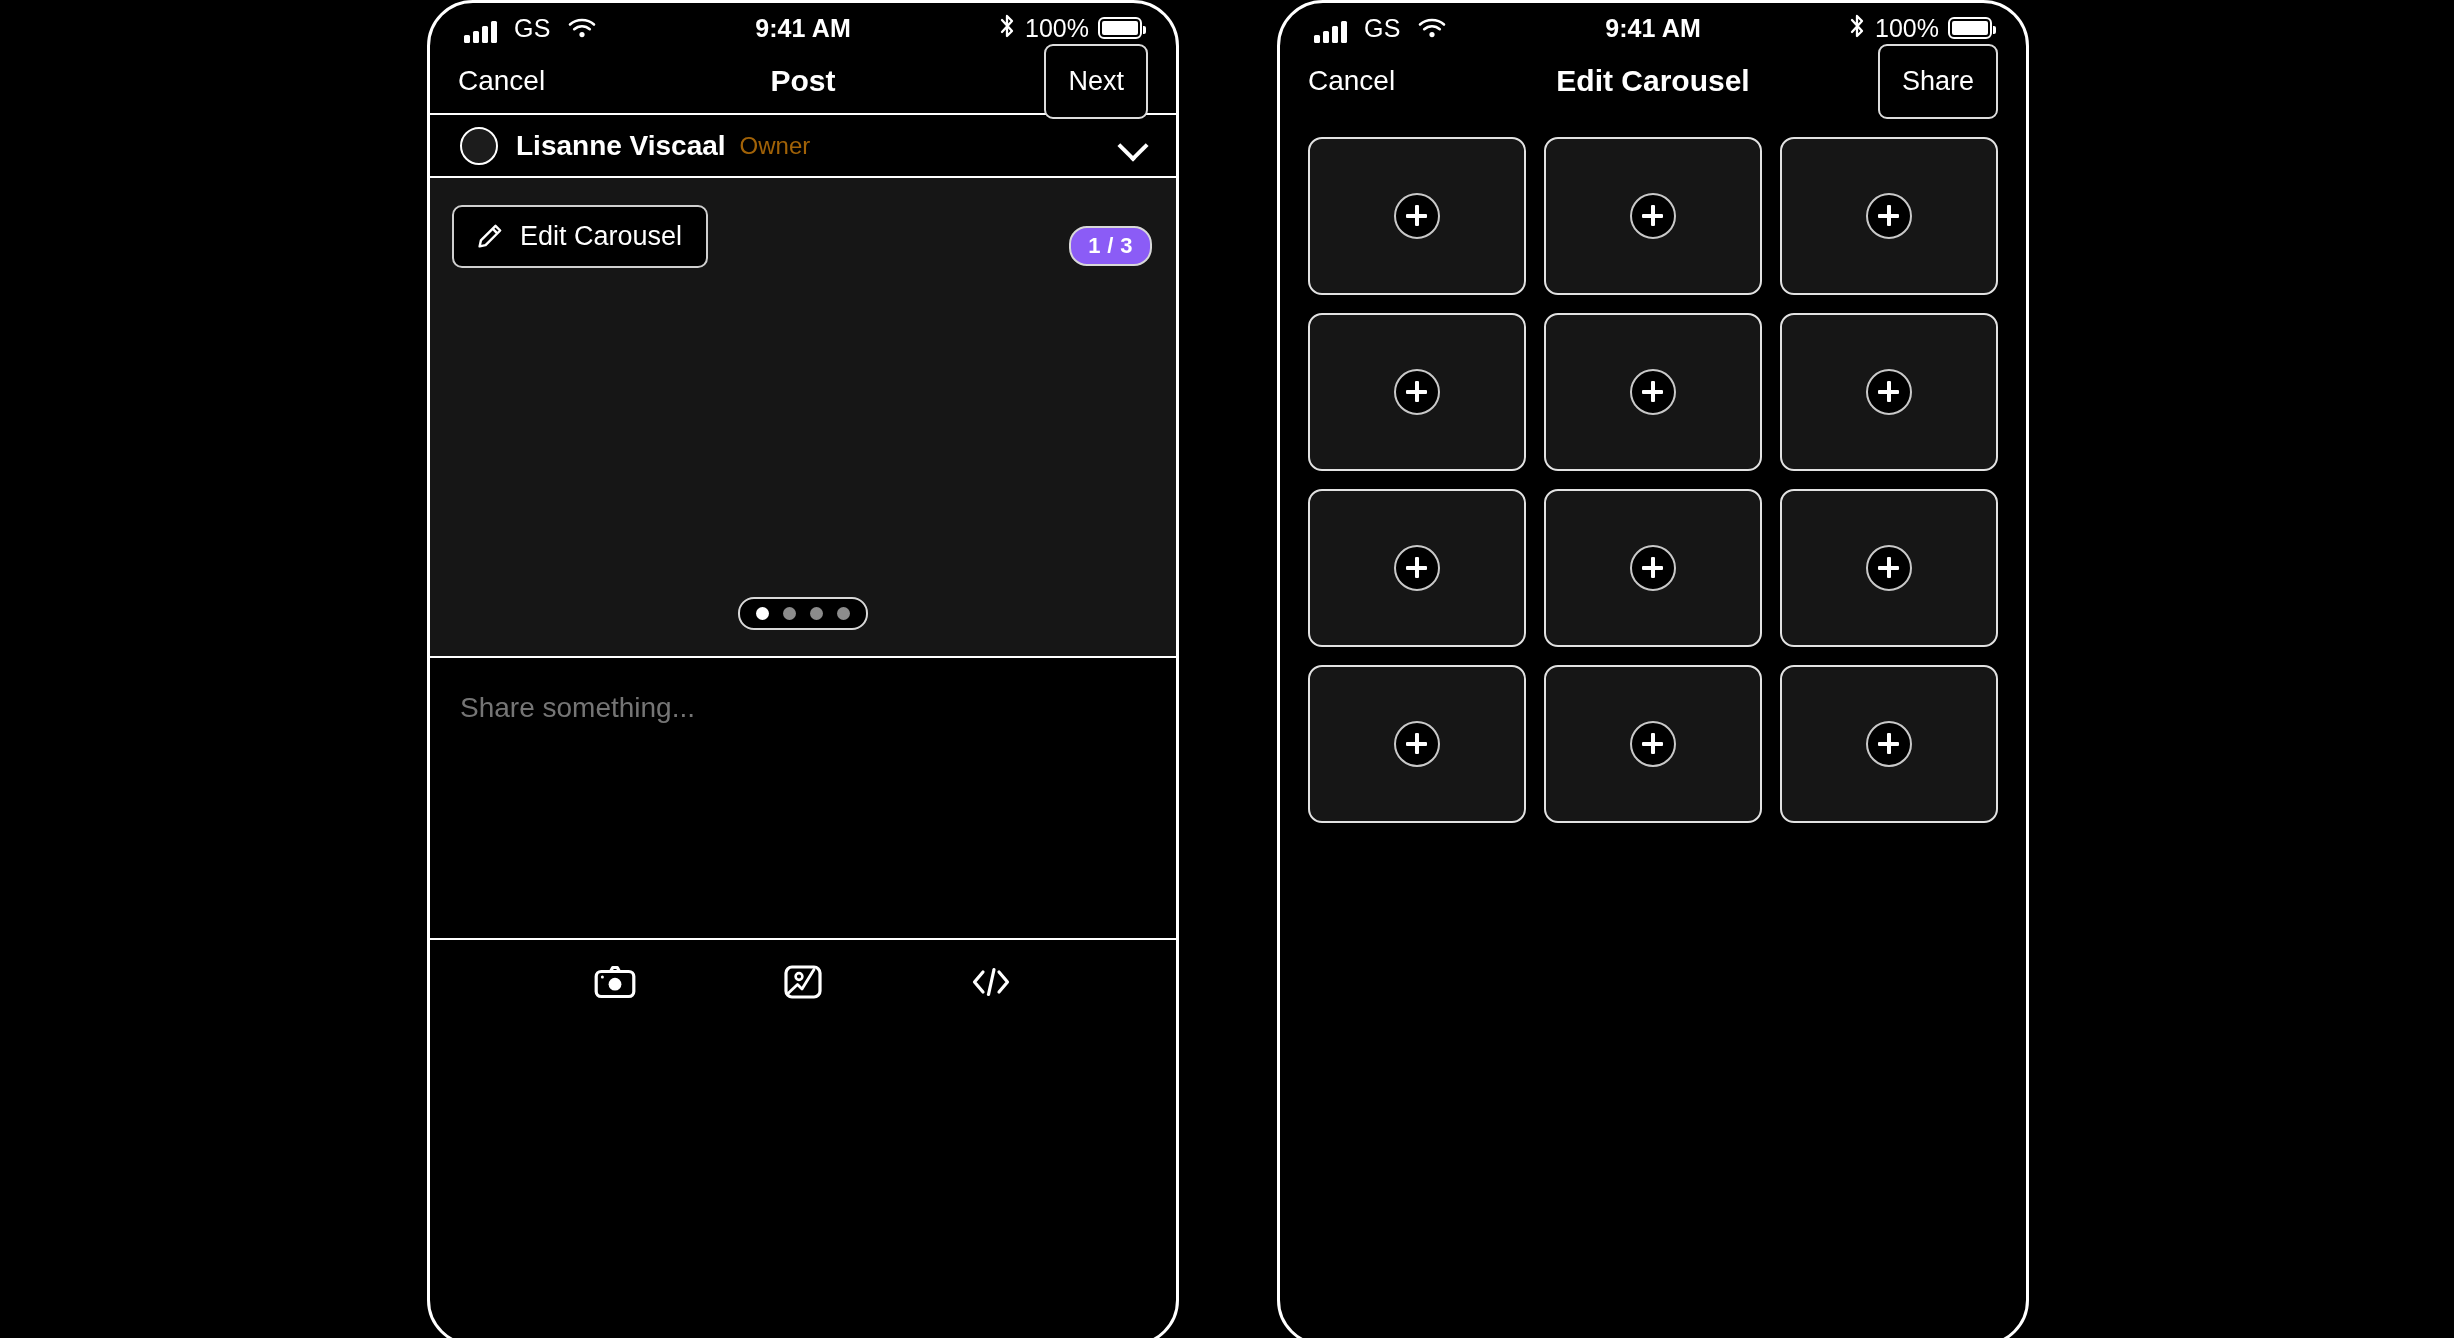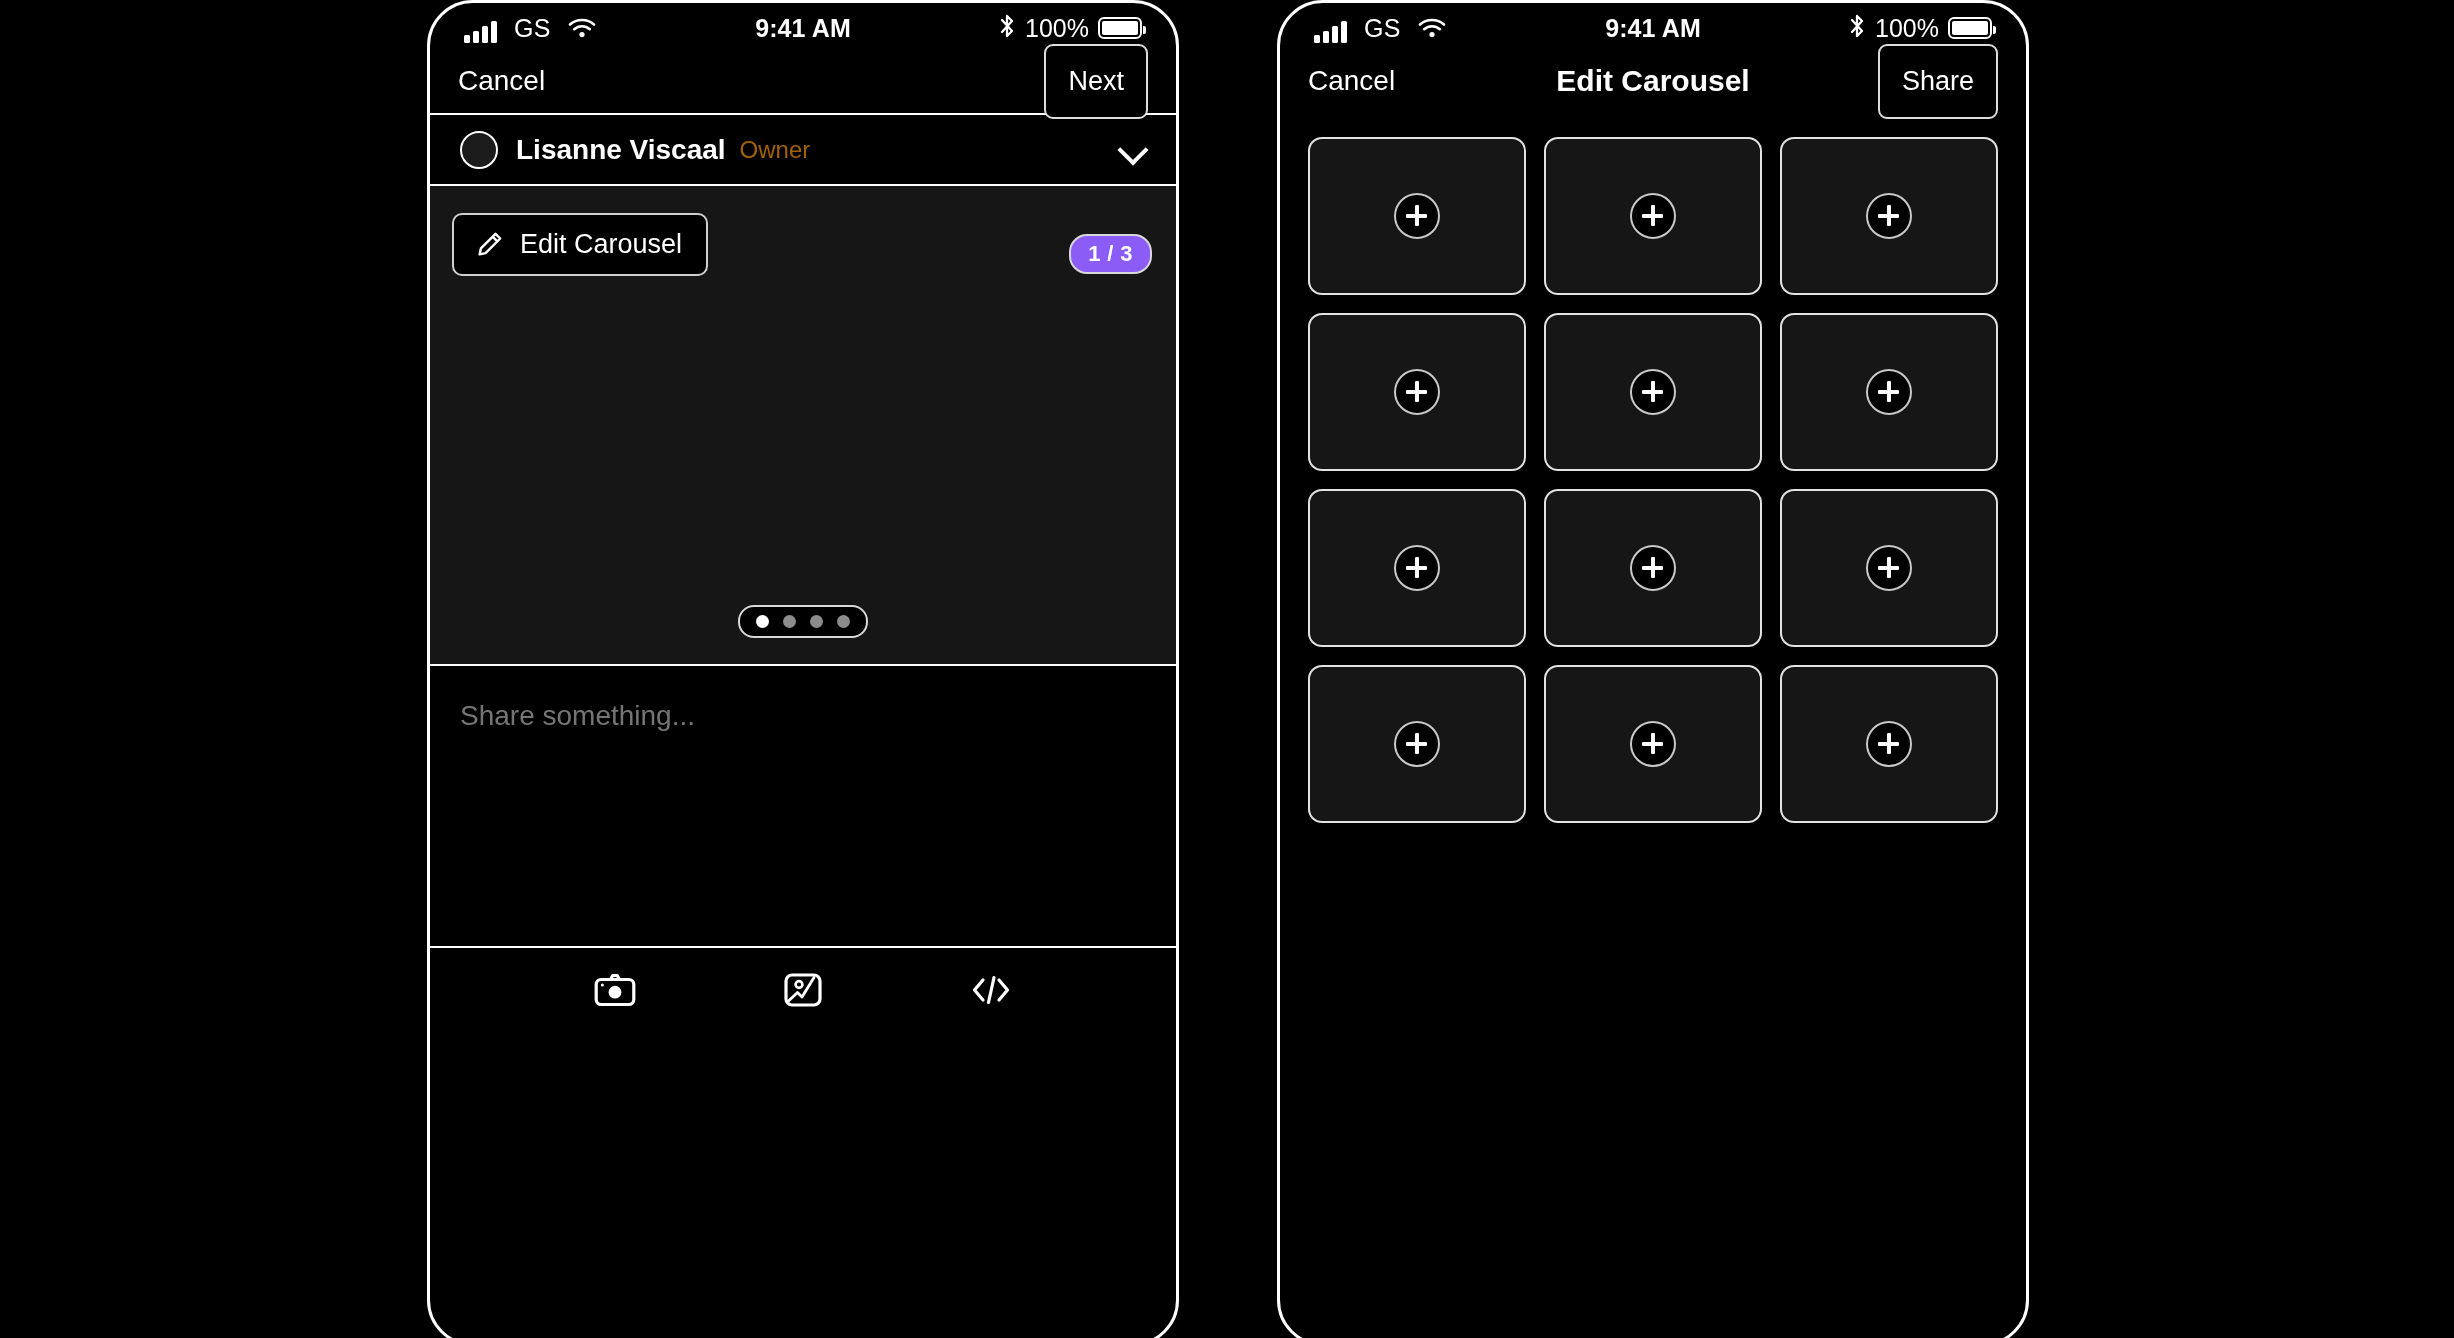--- a/index.html
+++ b/index.html
@@ -122,21 +122,21 @@
     border-radius: 9px;
     padding: 20px 22px;
     font-family: inherit;
     cursor: pointer;
     position: relative;
     z-index: 2;
   }
 
   
   .user-row {
-    height: 73px;
+    height: 65px;
     display: flex;
     align-items: center;
     padding: 0 30px;
     box-sizing: border-box;
     border-top: 2px solid #ffffff;
     border-bottom: 2px solid #ffffff;
   }
   .avatar {
     width: 38px; height: 38px;
     border-radius: 50%;
@@ -326,20 +326,21 @@
       </span>
       <span class="battery-pct">100%</span>
       <span class="battery">
           <span></span>
         </span>
     </div>
   </div>
 
   <div class="nav-bar">
     <button class="nav-btn-text">Cancel</button>
+    <div class="nav-title">Post</div>
     <button class="nav-action">Next</button>
   </div>
 
   <div class="user-row">
     <div class="avatar"></div>
     <span class="user-name">Lisanne Viscaal</span>
     <span class="user-role">Owner</span>
     <span class="chevron-down"></span>
   </div>
 

